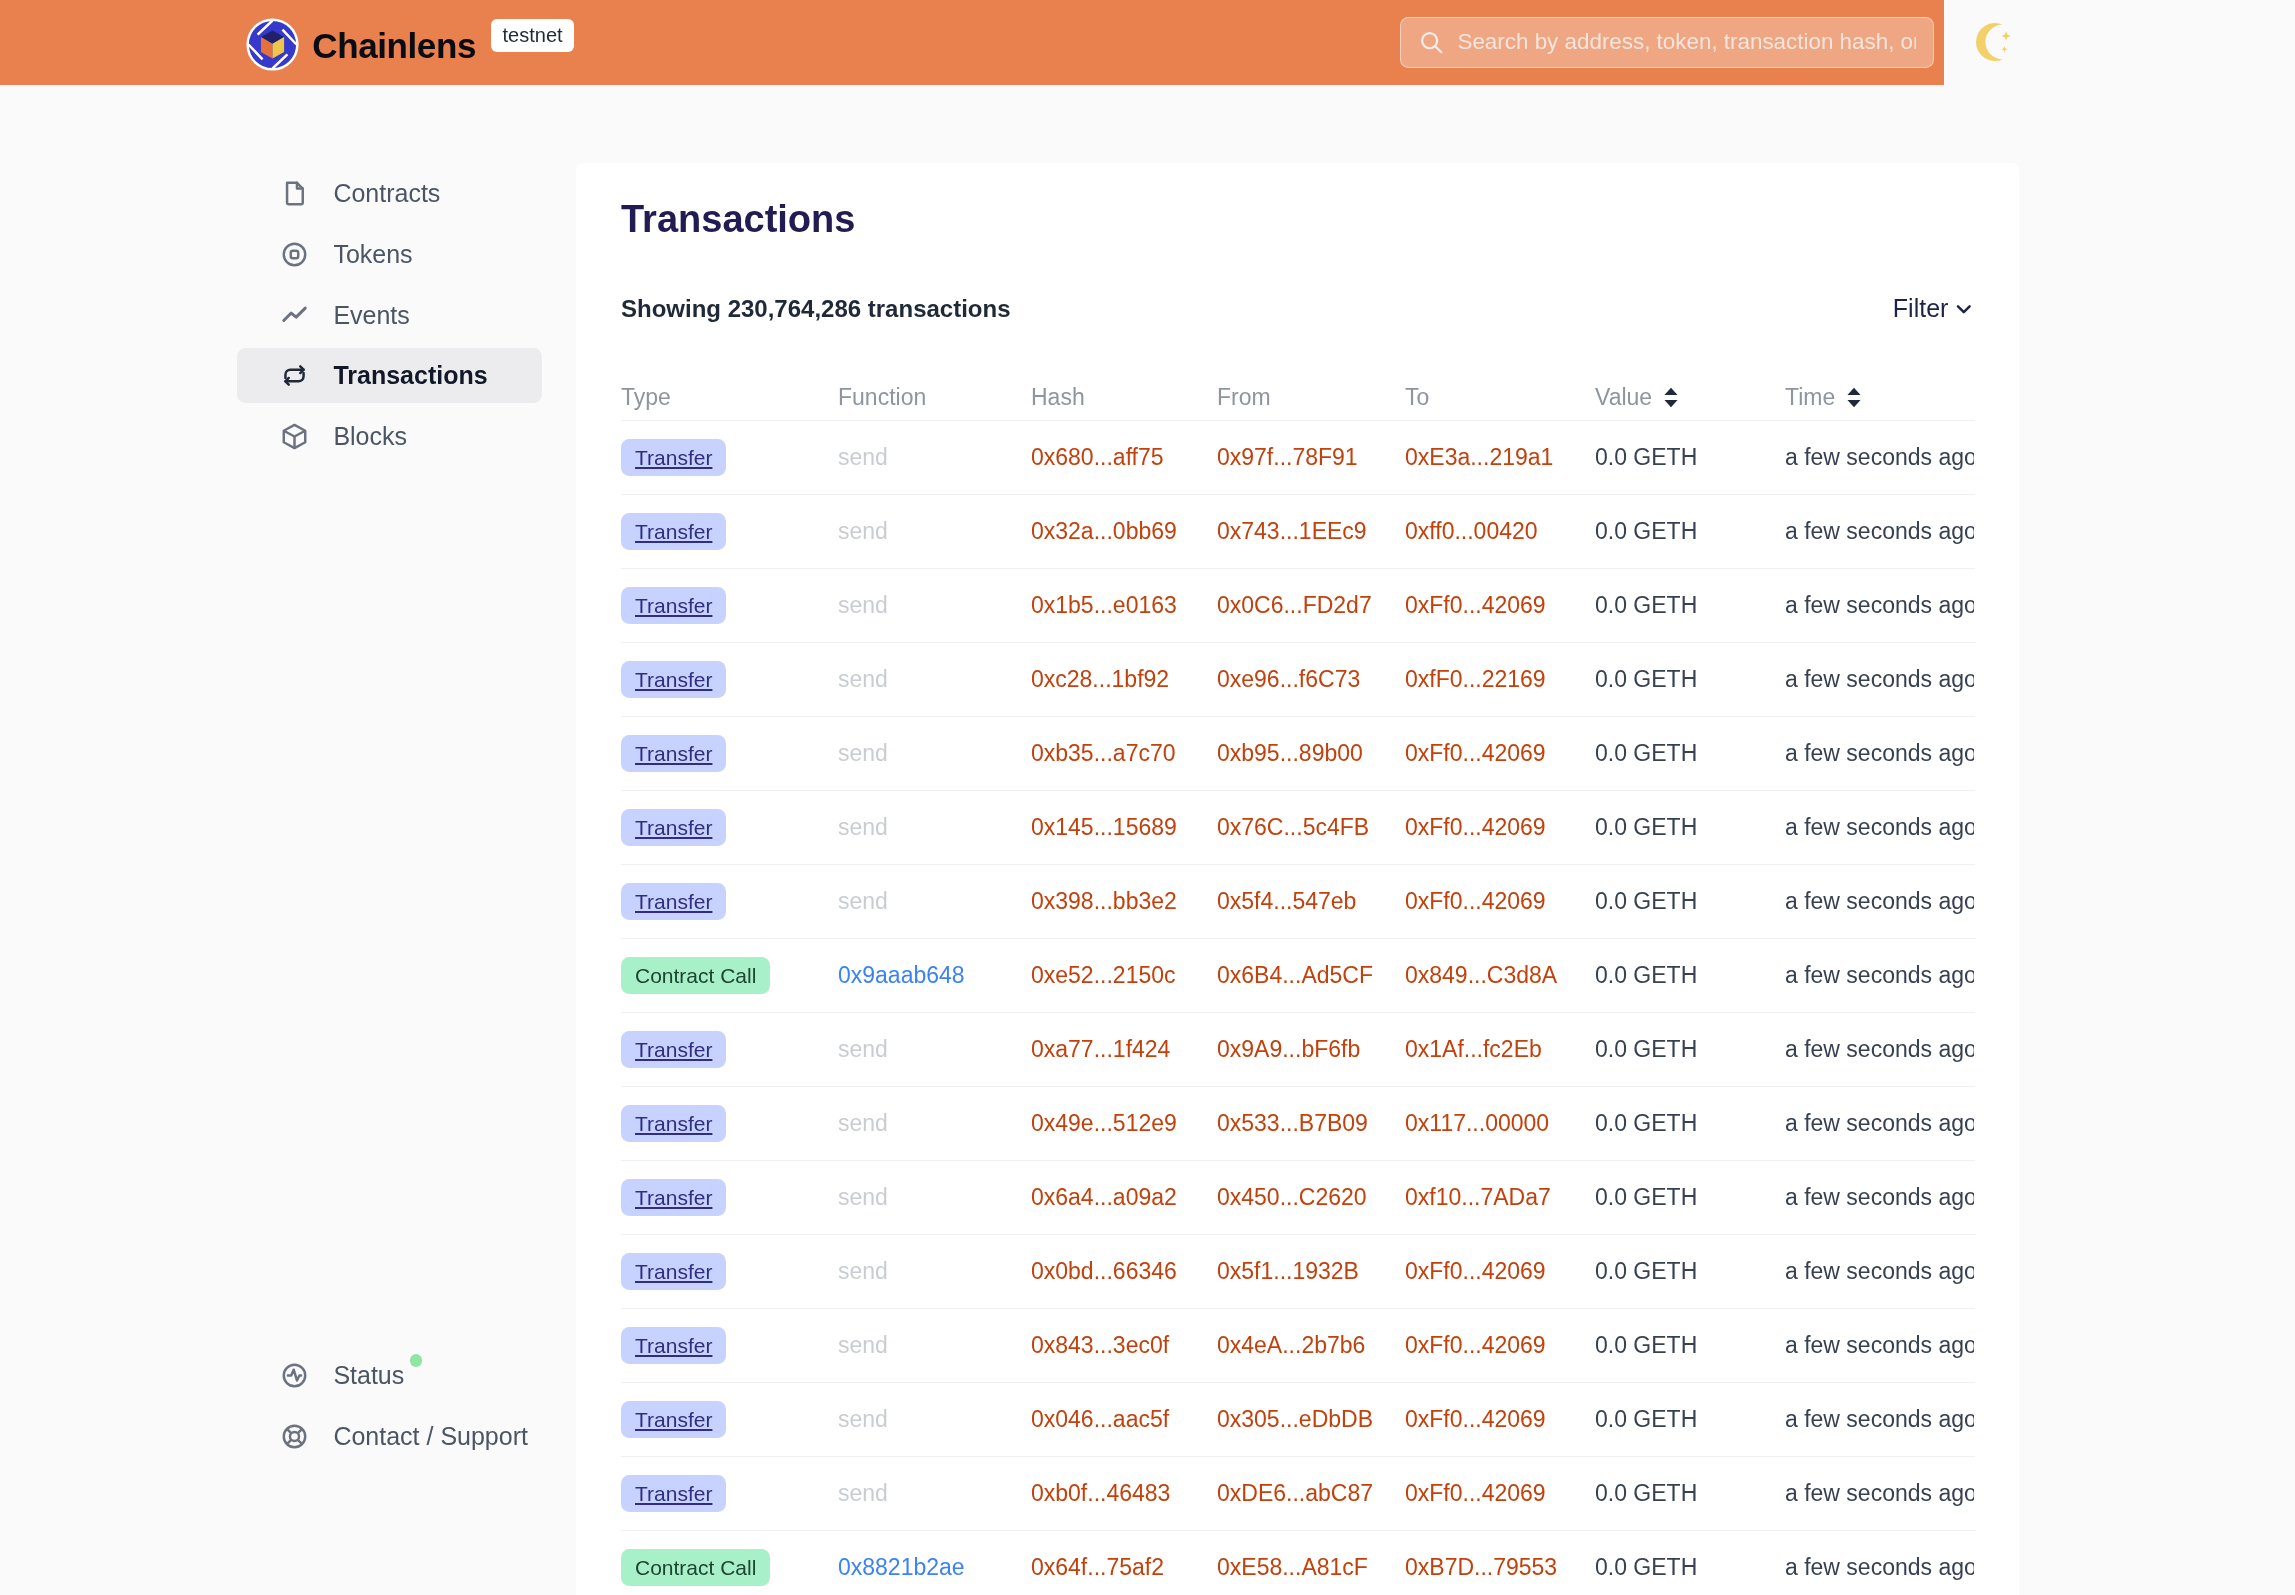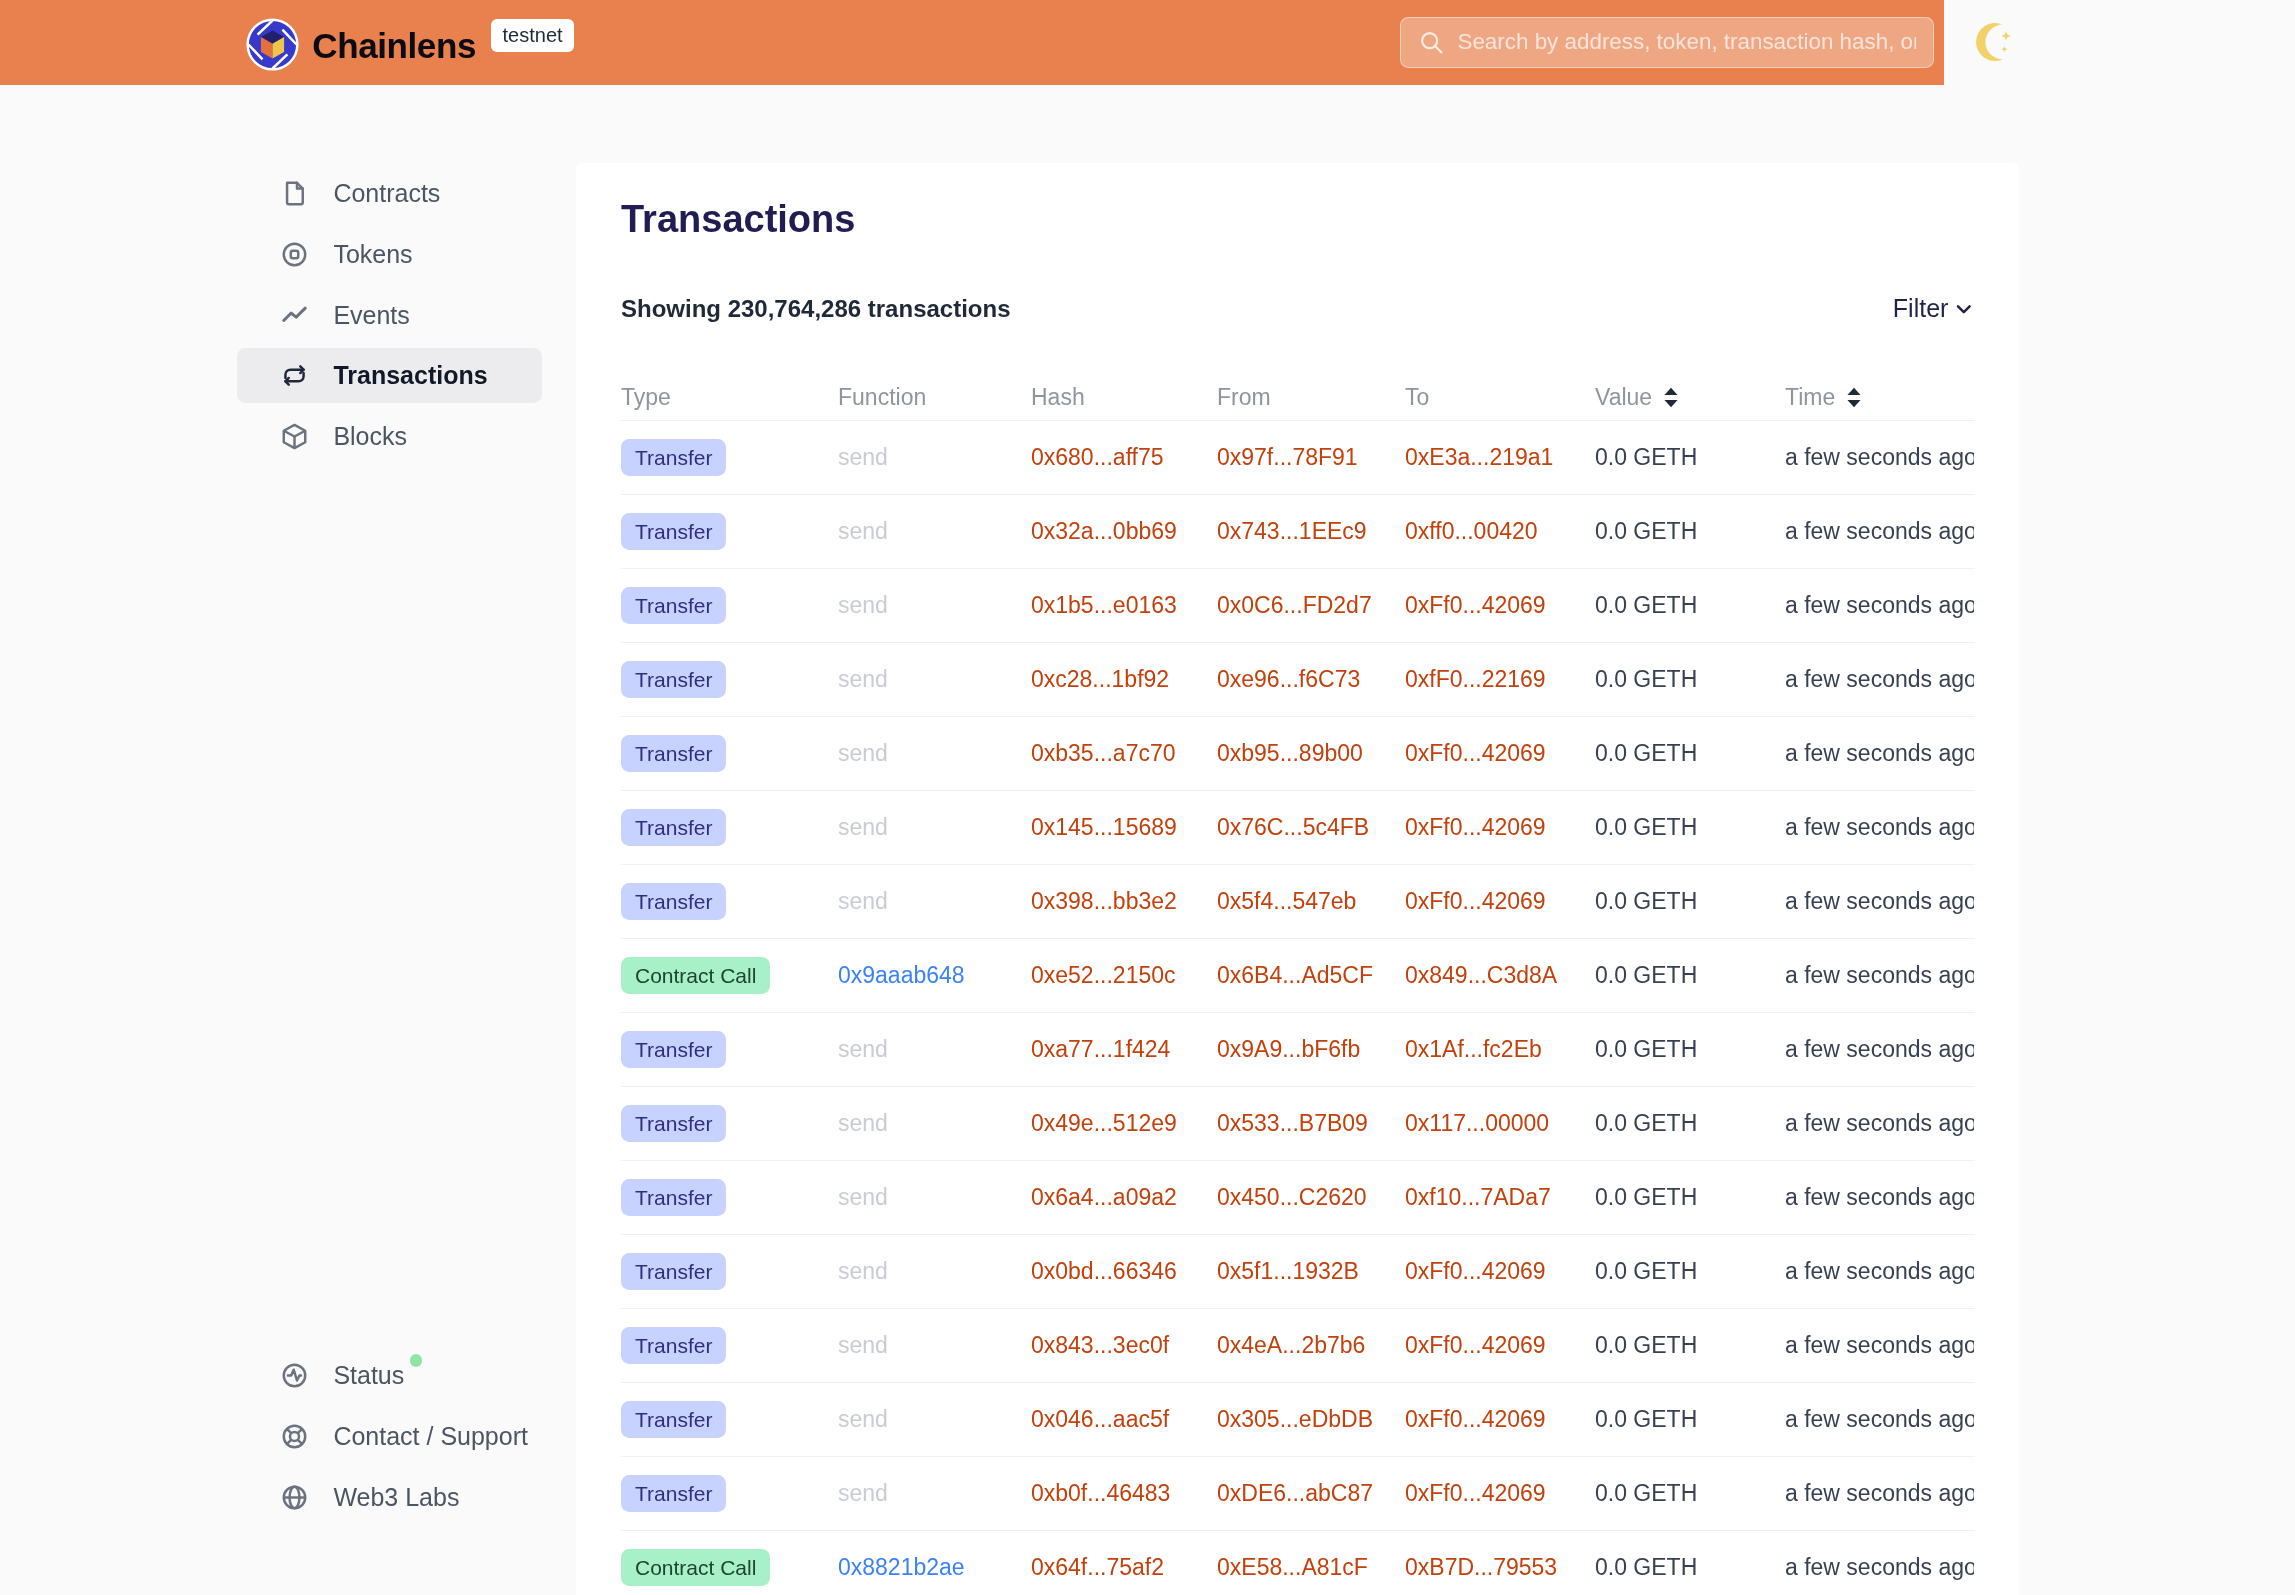--- a/index.html
+++ b/index.html
@@ -88,21 +88,21 @@
   .t-head .t-cell { font-size:23px; color:#8F959E; display:flex; align-items:center; }
   .t-body .t-row { height:74px; }
   .t-cell { font-size:23px; color:#374151; white-space:nowrap; overflow:hidden; }
   .cell-link { color:#c2410c; text-decoration:none; cursor:pointer; }
   .fn-muted { color:#C9CCD2; }
   .fn-dark { color:#3b82f6; }
   .badge {
     display:inline-block; font-size:21px; font-weight:400;
     padding:6.6px 14px; border-radius:8.3px;
   }
-  .badge.indigo { background:#C7D2FE; color:#312E81; }
+  .badge.indigo { background:#C7D2FE; color:#312E81;text-decoration:underline; }
   .badge.green  { background:#A8F0C8; color:#1C4532; }
   .sort-btn { background:none; border:none; cursor:pointer; margin-left:10px; display:flex; }
 </style>
 </head>
 <body>
 
 <header class="topbar">
   <div class="brand-group">
     <svg class="brand-logo" viewBox="0 0 64 64">
       <circle cx="32" cy="32" r="30" fill="#3639C9" stroke="#FFFFFF" stroke-width="3"></circle>
@@ -207,30 +207,20 @@
     <span class="side-icon">
         <svg width="33" height="33" viewBox="0 0 40 40" fill="none" stroke="#6B7280" stroke-width="3">
           <circle cx="20" cy="20" r="13"></circle>
           <circle cx="20" cy="20" r="5.5"></circle>
           <path d="M11 11 l5 5 M29 11 l-5 5 M11 29 l5 -5 M29 29 l-5 -5"></path>
         </svg>
       </span>
     <span class="side-label">Contact / Support</span>
   </div>
 
-  <div class="side-item">
-    <span class="side-icon">
-        <svg width="33" height="33" viewBox="0 0 40 40" fill="none" stroke="#6B7280" stroke-width="3">
-          <circle cx="20" cy="20" r="13"></circle>
-          <path d="M7 20 h26"></path>
-          <ellipse cx="20" cy="20" rx="6" ry="13"></ellipse>
-        </svg>
-      </span>
-    <span class="side-label">Web3 Labs</span>
-  </div>
 </nav>
 
 <main class="main-card">
   <h1 class="page-title">Transactions</h1>
 
   <div class="meta-row">
     <div class="showing-text">Showing 230,764,286 transactions</div>
     <button class="filter-btn">
       <span>Filter</span>
       <svg width="21.6" height="21.6" viewBox="0 0 26 26" fill="none">

